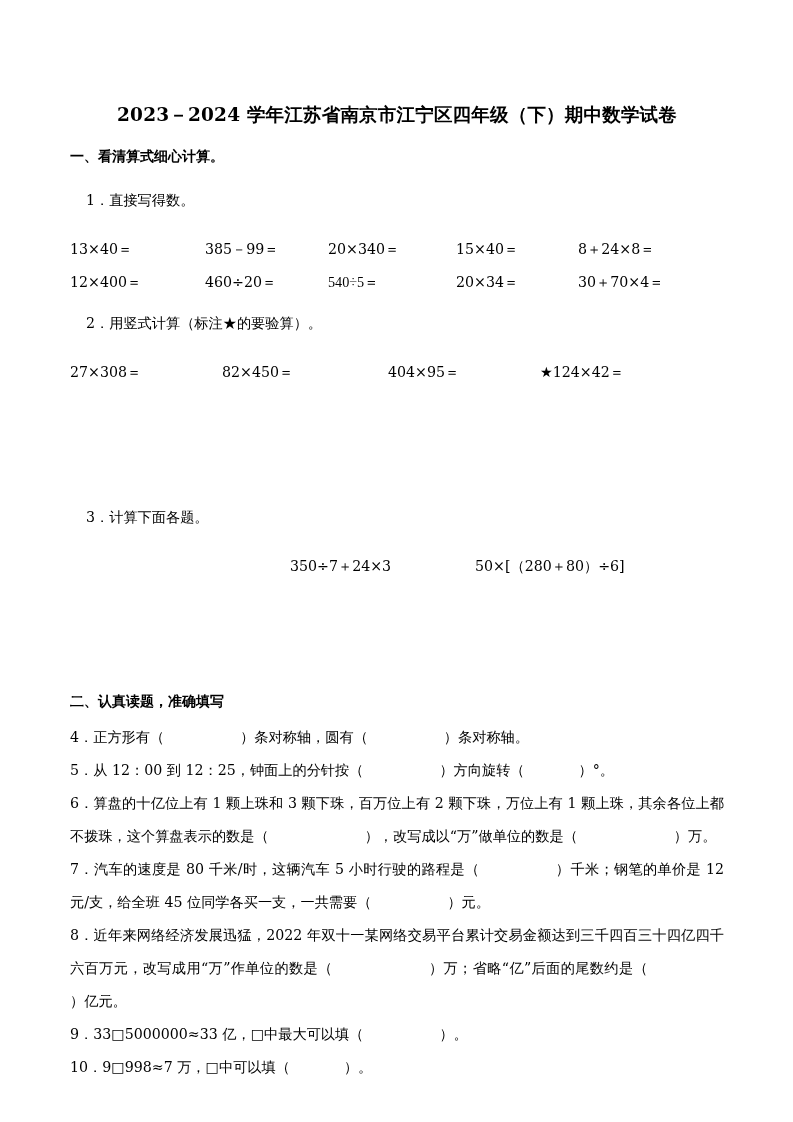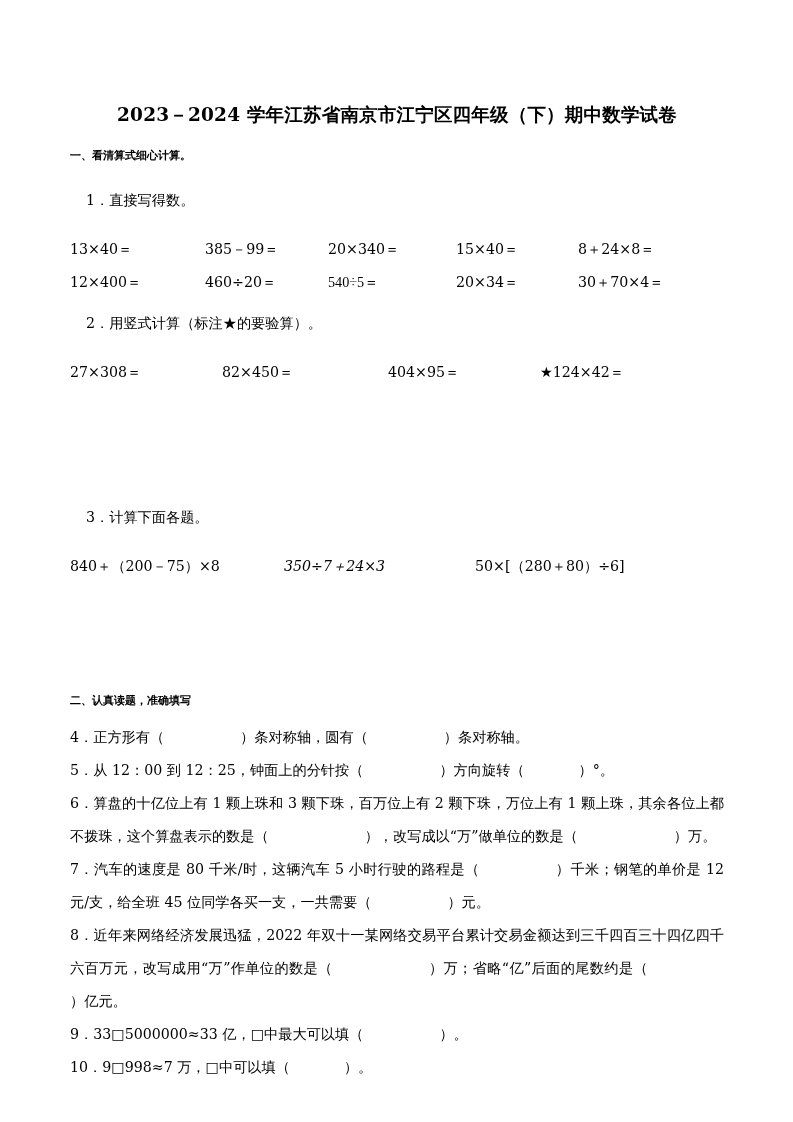--- a/index.html
+++ b/index.html
@@ -38,21 +38,21 @@
     letter-spacing: 0.2px;
     text-align: center;
     line-height: 30px;
     margin: 0 0 14px 0;
     white-space: nowrap;
   }
 
   
   .section-head {
     font-weight: bold;
-    font-size: 11px;
+    font-size: 14px;
     line-height: 24px;
     margin: 0 0 8px 0;
   }
   .section-head.second {
     margin-top: 0;
   }
 
   
   .q-line {
     font-size: 14.2px;
@@ -124,22 +124,21 @@
       <span class="expr" style="left:152px;">82×450＝</span>
       <span class="expr" style="left:318px;">404×95＝</span>
       <span class="expr" style="left:470px;">★124×42＝</span>
     </div>
 
     <div class="spacer-work"></div>
 
     <div class="q-line">3．计算下面各题。</div>
 
     <div class="expr-row">
-      <span class="expr" style="left:0px;">840＋（200－75）×8</span>
-      <span class="expr" style="left:214px;font-style:italic;">350÷7＋24×3</span>
+      <span class="expr" style="left:220px;">350÷7＋24×3</span>
       <span class="expr" style="left:405px;">50×[（280＋80）÷6]</span>
     </div>
 
     <div class="spacer-work2"></div>
     <div class="gap-sec"></div>
 
     <div class="section-head second">二、认真读题，准确填写</div>
 
     <div class="q-para">
       <span>4．</span><span>正方形有（</span><span class="blank-md"></span><span>）条对称轴，圆有（</span><span class="blank-md"></span><span>）条对称轴。</span>

